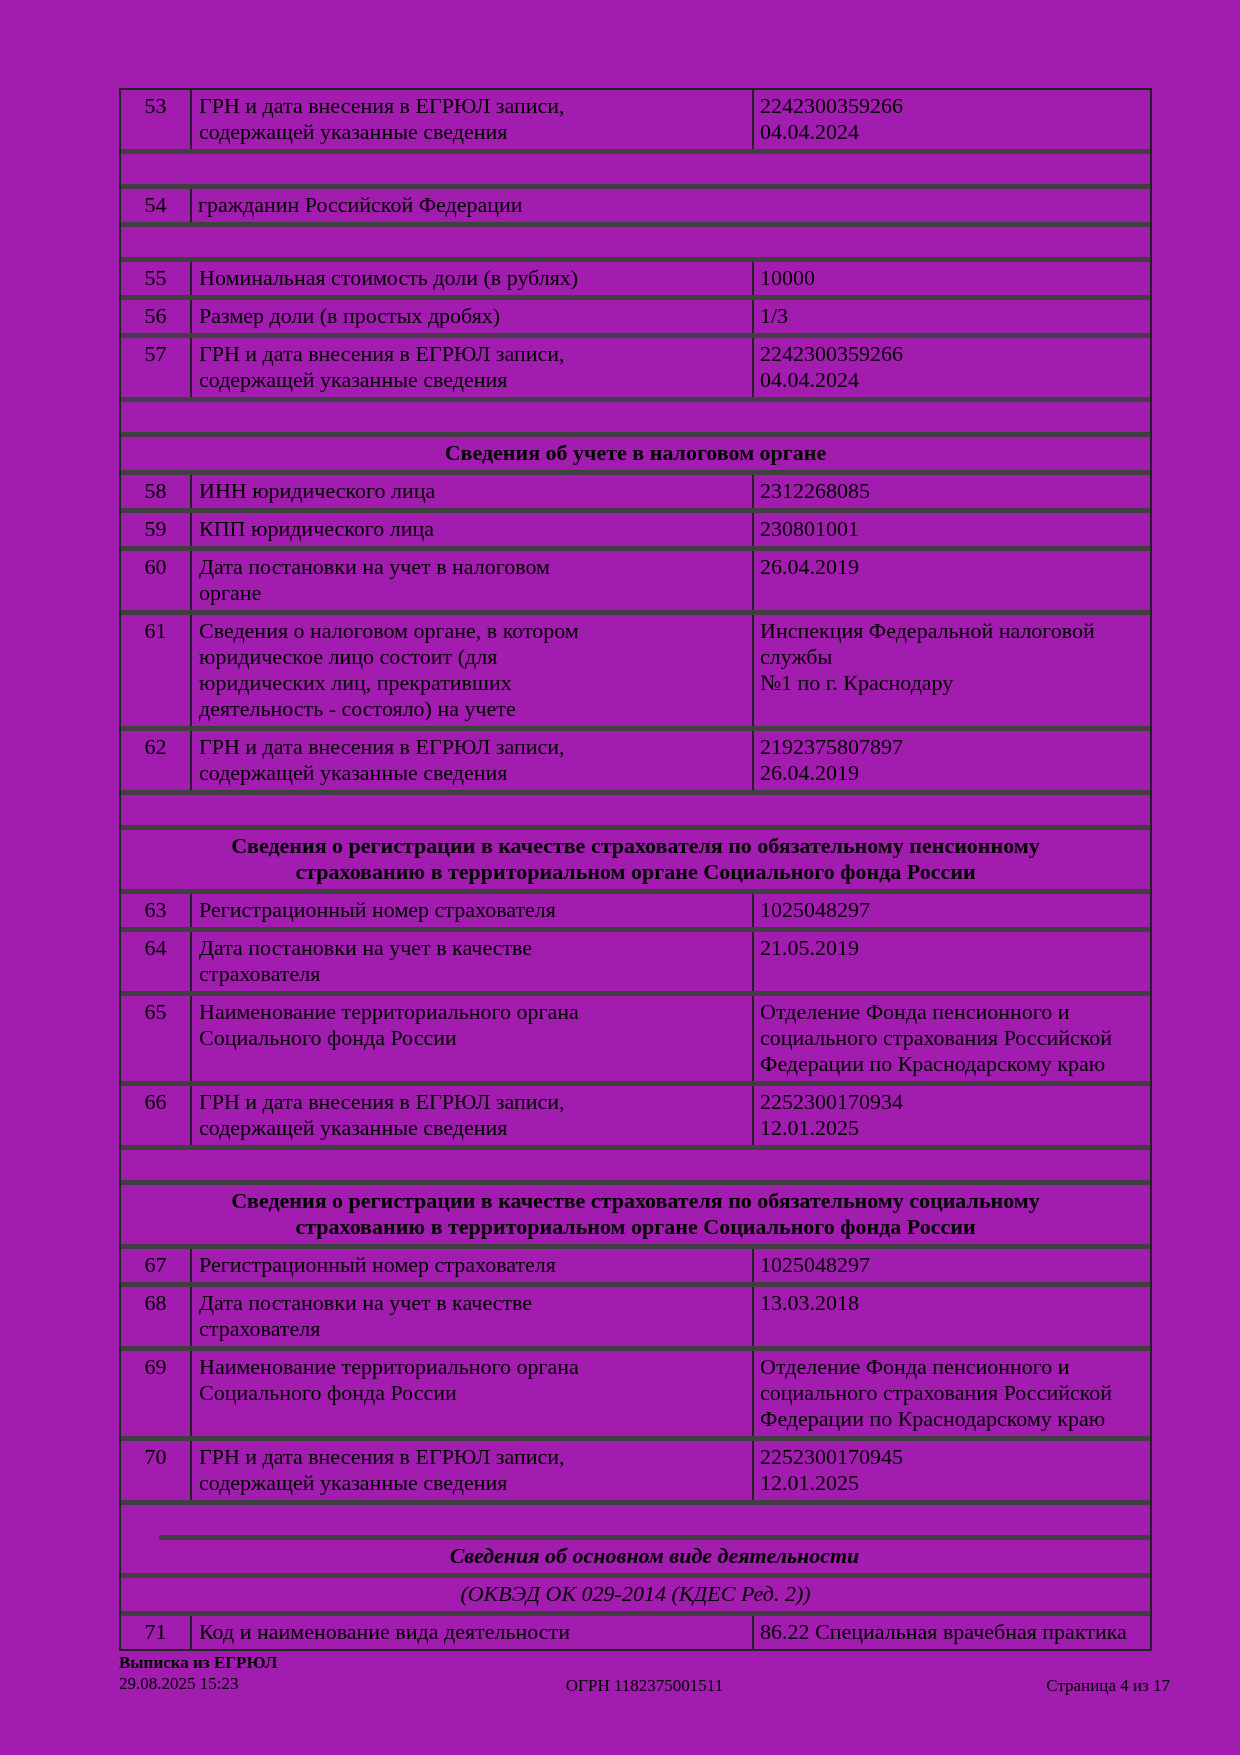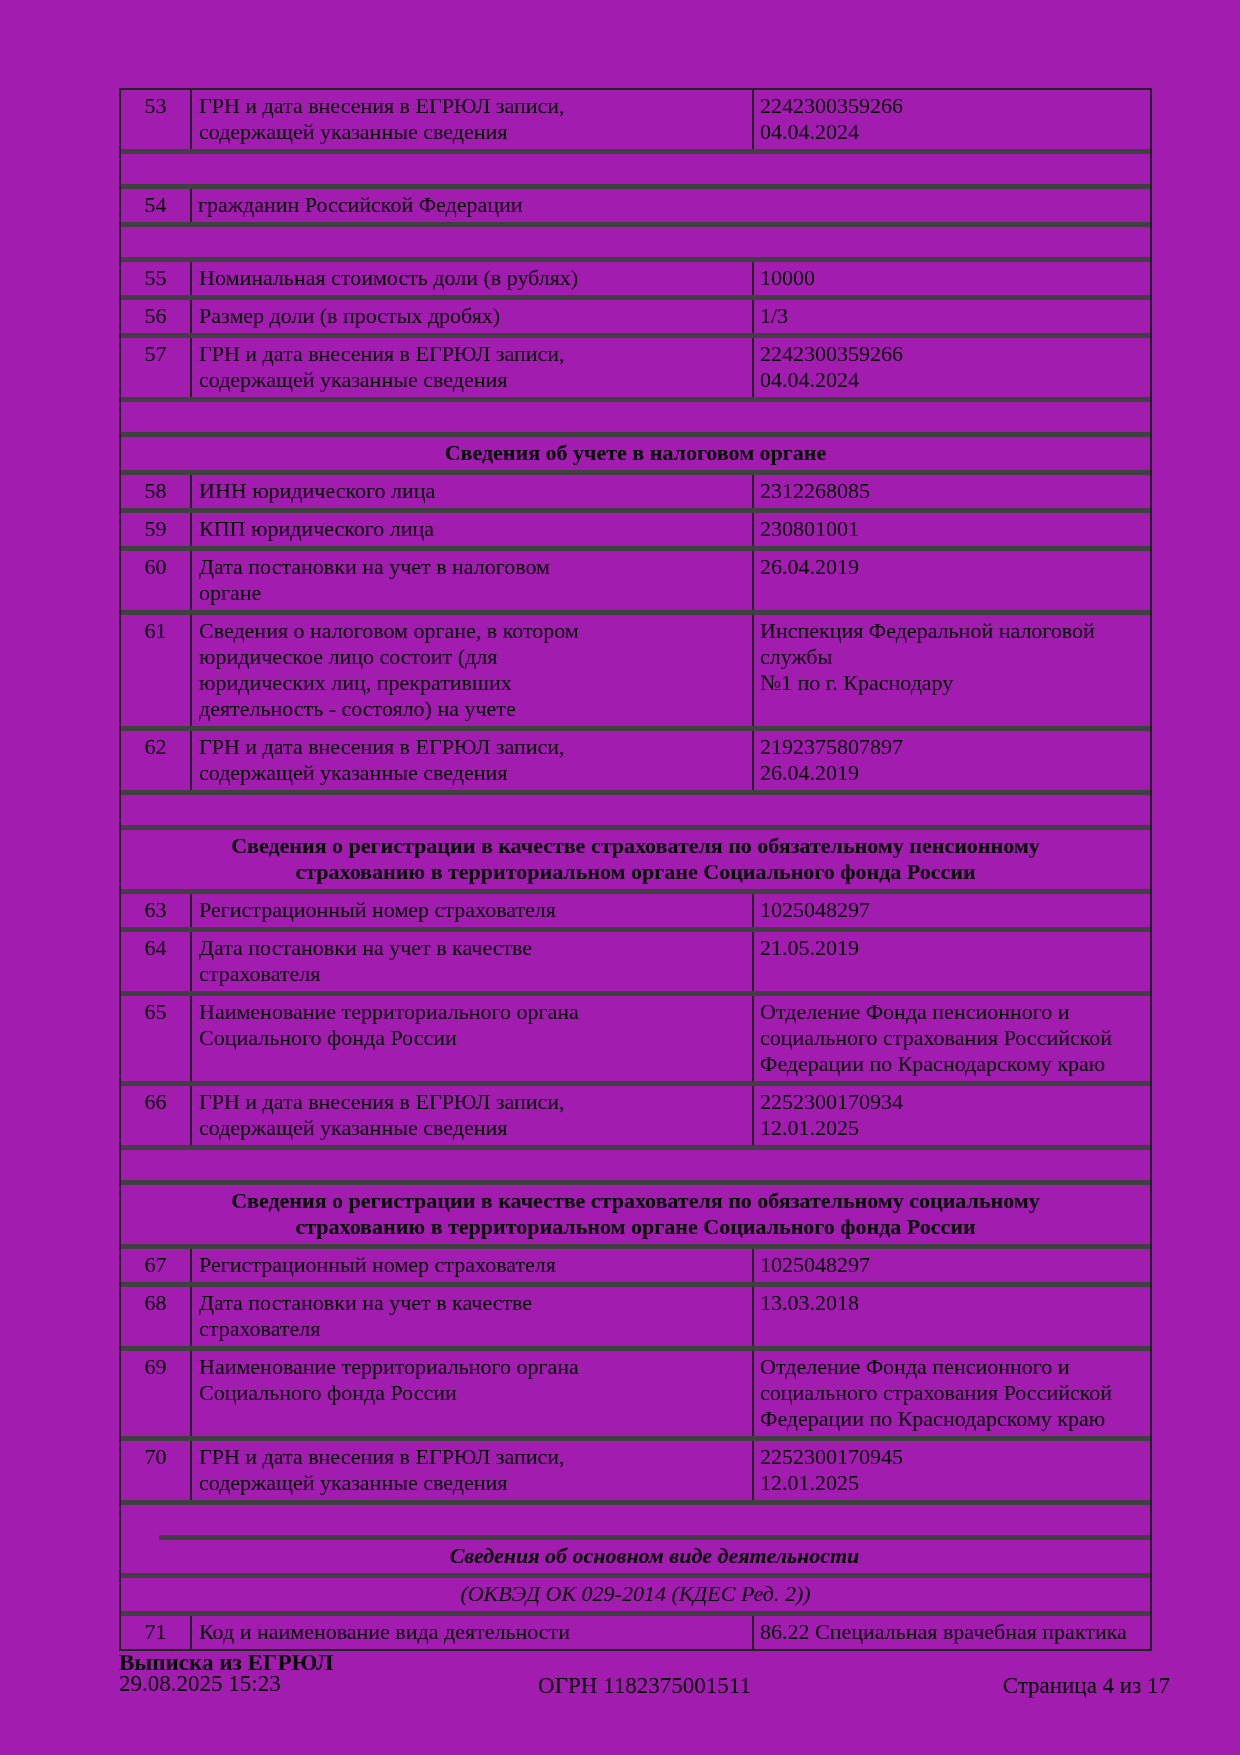--- a/index.html
+++ b/index.html
@@ -31,21 +31,21 @@
   .c-label{
     width:562px;box-sizing:border-box;border-right:2px solid #222222;
     padding:3px 8px 4px 7px;white-space:pre-line;flex:0 0 auto;
   }
   .c-value{
     flex:1 1 auto;box-sizing:border-box;
     padding:3px 8px 4px 6px;white-space:pre-line;
   }
   .page-footer{
     position:absolute;left:119px;top:1652px;width:1051px;height:44px;
-    font-size:23px;line-height:21px;
+    font-size:17px;line-height:21px;
   }
   .footer-left{position:absolute;left:0;top:0;}
   .footer-title{font-weight:bold;}
   .footer-ogrn{position:absolute;left:50%;transform:translateX(-50%);bottom:0;white-space:nowrap;}
   .footer-page{position:absolute;right:0;bottom:0;white-space:nowrap;margin-top:46px;}
 </style>
 </head>
 <body>
 
 <div class="page">

